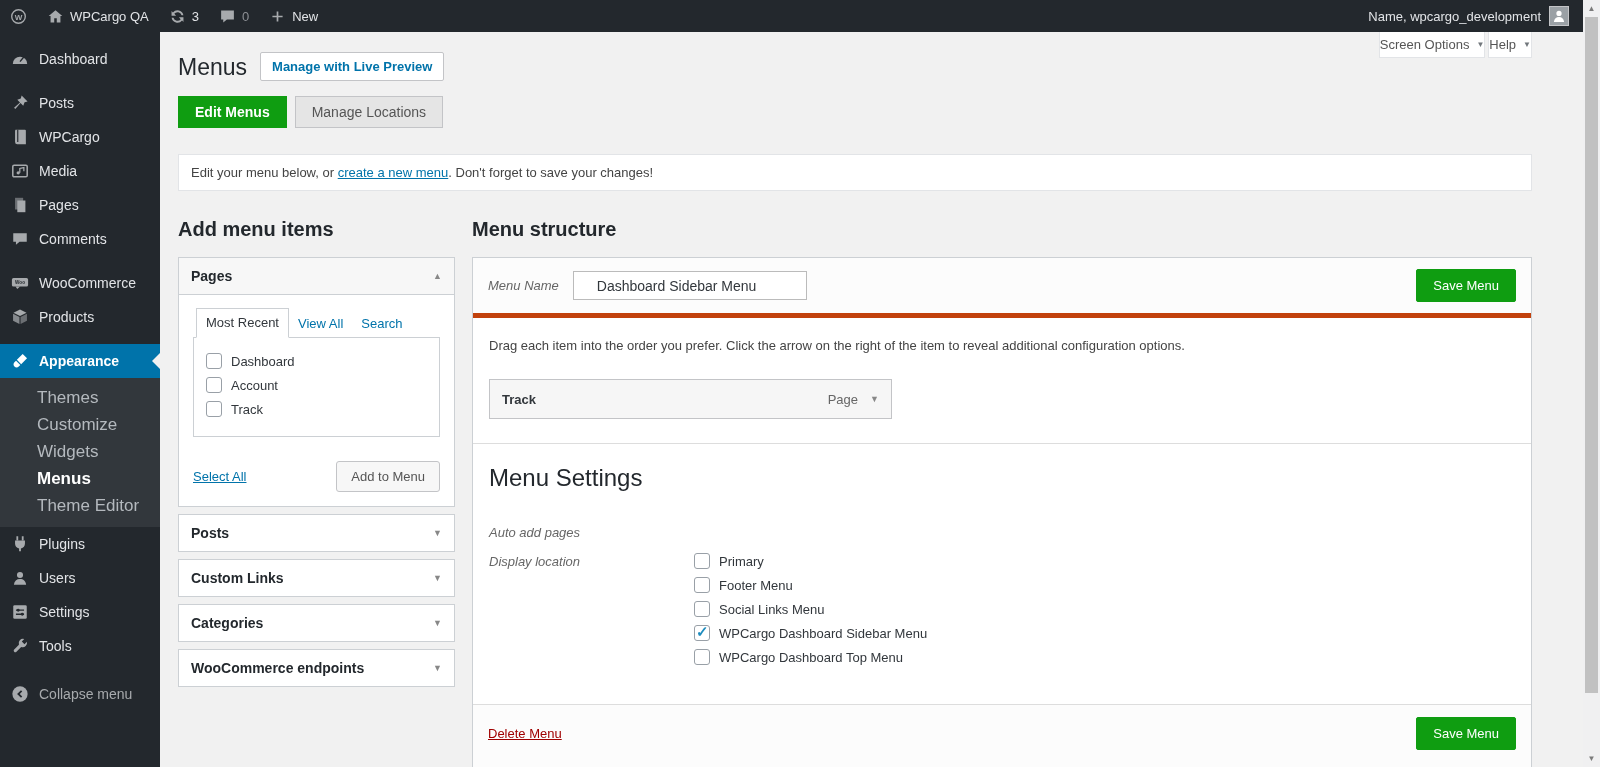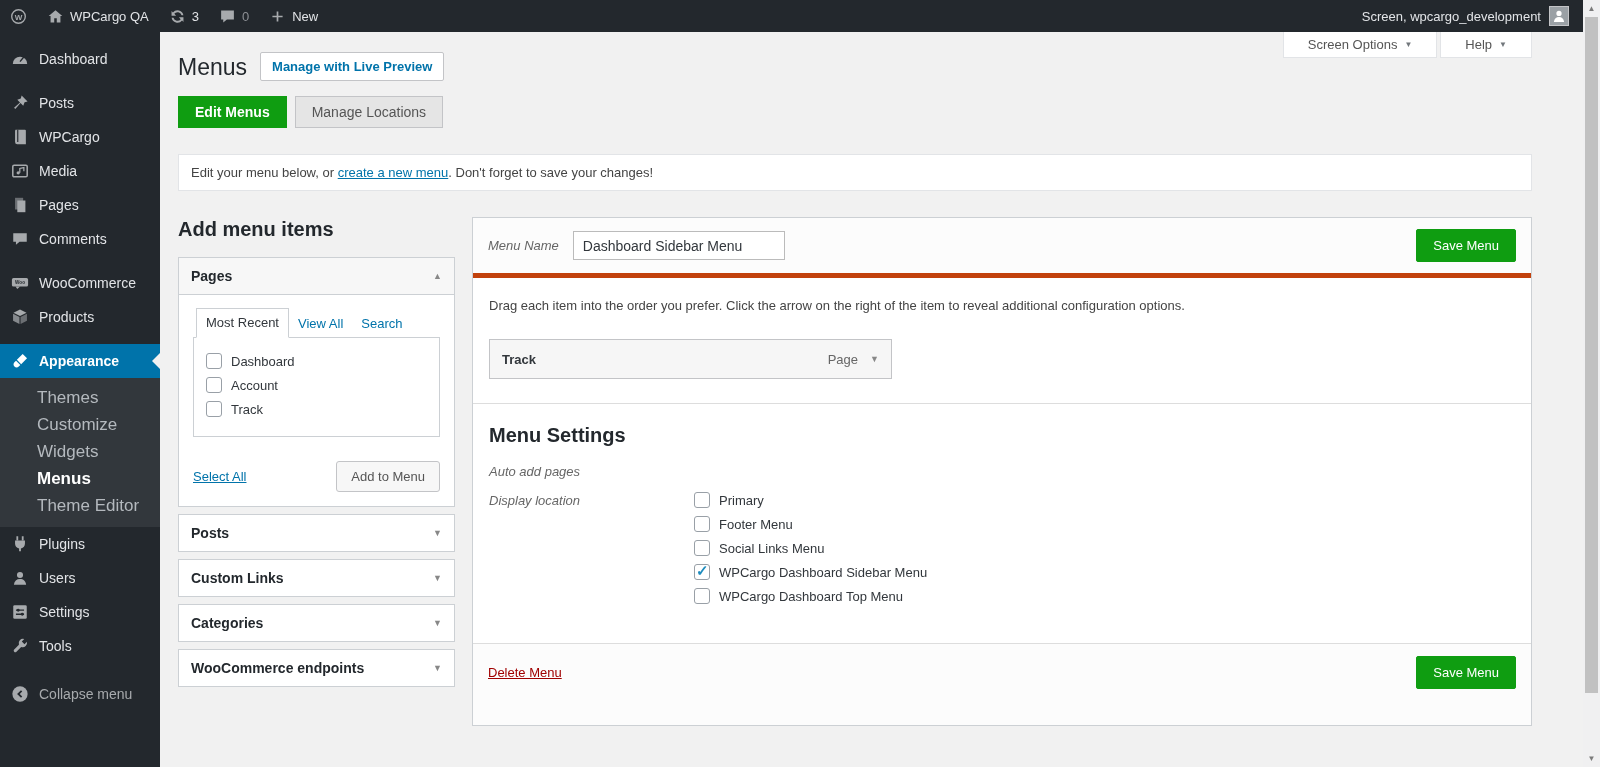--- a/index.html
+++ b/index.html
@@ -38,21 +38,21 @@
   .menu-sep{height:10px}
   .submenu{background:var(--submenu);padding:6px 0 8px}
   .submenu-item{padding:7px 12px 6px 37px;font-size:17px;line-height:14px;color:#b4b9be;cursor:pointer}
   .submenu-item.active{color:#fff;font-weight:bold}
   .collapse-item{margin-top:14px;color:#a7aaad}
 
   
   .content{position:absolute;left:160px;top:32px;right:17px;bottom:0;padding:20px 51px 0 18px}
   .screen-tabs{position:absolute;top:0;right:51px;display:flex;gap:3px;z-index:5}
   .screen-tab{background:#fff;border:1px solid #e2e4e7;border-top:none;color:#555;font-size:13px;
-    padding:5px 24px;display:flex;align-items:center;gap:7px;cursor:pointer}
+    padding:5px 0;display:flex;align-items:center;gap:7px;cursor:pointer}
   .screen-tab .caret{font-size:8px;color:#72777c}
 
   .title-row{display:flex;align-items:center;gap:13px}
   h1.page-title{font-size:23px;font-weight:400;color:var(--dark);margin:0;line-height:28px}
   .live-preview-btn{font-size:13px;color:var(--blue);background:#fff;border:1px solid #c3c4c7;
     padding:6px 11px;border-radius:2px;cursor:pointer;font-weight:bold}
 
   .menu-tabs{margin-top:15px;display:flex;gap:8px}
   .menu-tab{font-size:14px;padding:7px 16px;cursor:pointer}
   .menu-tab.active{background:var(--green);color:#fff;font-weight:bold;border:1px solid var(--green)}
@@ -87,32 +87,32 @@
   .select-all{font-size:13px;color:var(--blue);text-decoration:underline;cursor:pointer}
   .btn-secondary{background:#f7f7f7;border:1px solid #c3c4c7;color:#555;font-size:13px;
     padding:7px 14px;border-radius:3px;cursor:pointer}
   .collapsed-panel{margin-top:7px;background:#fff;border:1px solid var(--border);
     display:flex;justify-content:space-between;align-items:center;padding:10px 12px;cursor:pointer}
 
   
   .structure-header{display:flex;align-items:center;gap:14px;background:#fcfcfc;
     border-bottom:5px solid #c2410c;padding:11px 15px}
   .name-label{font-size:13px;font-style:italic;color:#666}
-  .name-input{width:212px;height:29px;border:1px solid #bbb;padding:0 9px;font-size:14px;color:#32373c;
+  .name-input{width:234px;height:29px;border:1px solid #bbb;padding:0 23px;font-size:14px;color:#32373c;
     font-family:"Liberation Sans",sans-serif;background:#fff}
   .btn-green{margin-left:auto;background:var(--green);color:#fff;border:1px solid var(--green);
     font-size:13px;padding:8px 16px;border-radius:2px;cursor:pointer}
   .structure-body{padding:16px 16px 18px}
   .drag-text{font-size:13px;color:var(--text);margin:4px 0 26px}
   .menu-item-box{width:403px;border:1px solid #c3c4c7;background:#f6f6f6;height:40px;
     display:flex;justify-content:space-between;align-items:center;padding:0 12px;margin-bottom:24px;cursor:move}
   .menu-item-title{font-size:13px;font-weight:bold;color:#32373c}
   .menu-item-meta{display:flex;align-items:center;gap:12px;font-size:13px;color:#666}
   .settings-sep{border:0;border-top:1px solid #ddd;margin:24px -16px 0}
-  .settings-heading{font-size:20px;font-weight:700;color:var(--dark);margin:20px 0 16px}
+  .settings-heading{font-size:24px;font-weight:400;color:var(--dark);margin:20px 0 32px}
   .setting-row{display:flex;margin-bottom:13px}
   .setting-label{width:205px;flex:none;font-size:13px;font-style:italic;color:#666;padding-top:1px}
   .setting-options .cb-row{margin:0 0 8px}
   .structure-footer{background:#fcfcfc;border-top:1px solid #ddd;padding:12px 15px 36px;
     display:flex;justify-content:space-between;align-items:center}
   .delete-link{font-size:13px;color:var(--red);text-decoration:underline;cursor:pointer}
 
   
   .scrollbar{position:absolute;top:0;right:0;bottom:0;width:17px;background:#f0f0f1;z-index:40}
   .sb-arrow{position:absolute;left:0;width:17px;text-align:center;font-size:8px;color:#7b7b7b}
@@ -158,21 +158,21 @@
   </div>
   <div class="ab-item">
     <span>
       <svg viewBox="0 0 20 20">
           <path fill="currentColor" d="M9 4h2v5h5v2h-5v5H9v-5H4V9h5z"></path>
         </svg>
     </span>
     <span>New</span>
   </div>
   <div class="ab-right">
-    <span>Screen, wpcargo_development</span>
+    <span>Name, wpcargo_development</span>
     <span class="avatar">
       <svg viewBox="0 0 20 20">
           <path fill="#fff" d="M10 3.5a3.3 3.3 0 1 1 0 6.6 3.3 3.3 0 0 1 0-6.6zM3.6 17.5c.5-4 3-6.1 6.4-6.1s5.9 2.1 6.4 6.1z"></path>
         </svg>
     </span>
   </div>
 </div>
 
 <div class="sidebar">
   <div class="menu-item">
@@ -388,20 +388,21 @@
         <span class="panel-title">Categories</span>
         <span class="caret">▼</span>
       </div>
       <div class="collapsed-panel">
         <span class="panel-title">WooCommerce endpoints</span>
         <span class="caret">▼</span>
       </div>
     </div>
 
     <div class="col-right">
+      <h2 class="col-heading">Menu structure</h2>
 
       <div class="panel">
         <div class="structure-header">
           <span class="name-label">Menu Name</span>
           <input class="name-input" type="text" value="Dashboard Sidebar Menu" style="">
           <button class="btn-green">Save Menu</button>
         </div>
 
         <div class="structure-body">
           <div class="drag-text">Drag each item into the order you prefer. Click the arrow on the right of the item to reveal additional configuration options.</div>

